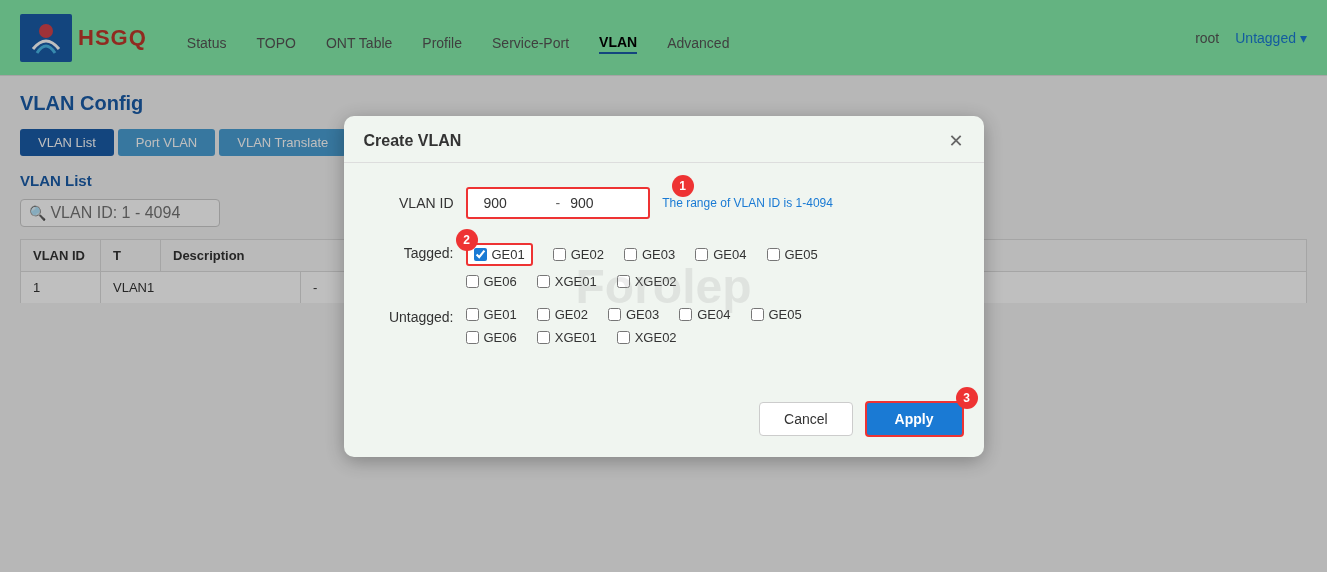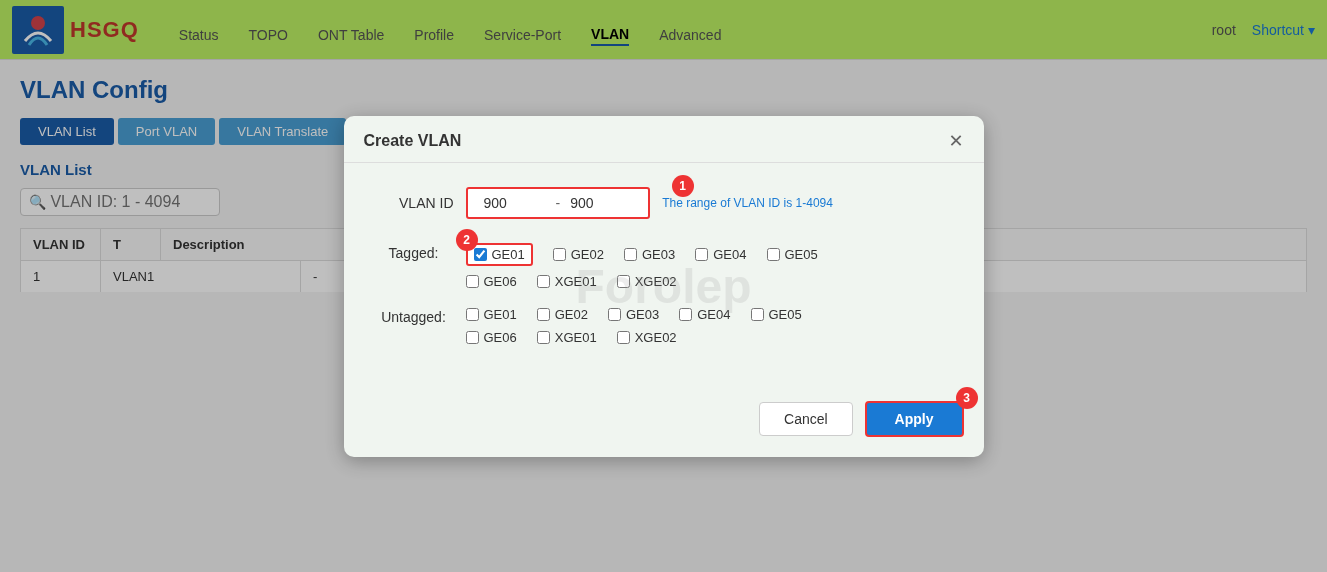--- a/index.html
+++ b/index.html
@@ -1,25 +1,25 @@
 <!DOCTYPE html>
 <html><head>
   <meta charset="utf-8">
   <style>
     * { box-sizing: border-box; margin: 0; padding: 0; }
     body { font-family: Arial, sans-serif; font-size: 14px; background: #f0f0f0; width: 1327px; height: 572px; overflow: hidden; position: relative; }
 
     
     .top-nav {
-      background: #bef264;
+      background: #86efac;
       border-bottom: 1px solid #ddd;
       display: flex;
       align-items: center;
-      height: 60px;
-      padding: 0 12px;
+      height: 76px;
+      padding: 0 20px;
       position: relative;
       z-index: 1;
     }
     .logo-area {
       display: flex;
       align-items: center;
       margin-right: 40px;
     }
     .logo-box {
       width: 52px;
@@ -80,21 +80,21 @@
     
     .main-content {
       background: #f5f5f5;
       padding: 16px 20px;
       min-height: calc(572px - 60px);
       position: relative;
     }
 
     .page-title {
       color: #1a5ca8;
-      font-size: 24px;
+      font-size: 20px;
       font-weight: bold;
       margin-bottom: 14px;
     }
 
     .tab-bar {
       display: flex;
       gap: 4px;
       margin-bottom: 16px;
     }
     .tab-btn {
@@ -268,21 +268,21 @@
     
     .port-row {
       display: flex;
       align-items: flex-start;
       margin-bottom: 16px;
     }
     .port-label {
       width: 80px;
       font-size: 14px;
       color: #333;
-      text-align: center;
+      text-align: right;
       margin-right: 12px;
       padding-top: 2px;
     }
     .port-checkboxes {
       flex: 1;
     }
     .port-checkboxes .row {
       display: flex;
       align-items: center;
       gap: 20px;
@@ -371,21 +371,21 @@
     <span class="nav-link">TOPO</span>
     <span class="nav-link">ONT Table</span>
     <span class="nav-link">Profile</span>
     <span class="nav-link">Service-Port</span>
     <span class="nav-link active">VLAN</span>
     <span class="nav-link">Advanced</span>
   </div>
   <div class="nav-right">
     <span class="nav-root">root</span>
     <span class="nav-shortcut">
-      <span>Shortcut</span>
+      <span>Untagged</span>
       <span>▾</span>
     </span>
   </div>
 </div>
 
 <div class="main-content">
   <div class="page-title">VLAN Config</div>
 
   <div class="tab-bar">
     <button class="tab-btn active">VLAN List</button>

